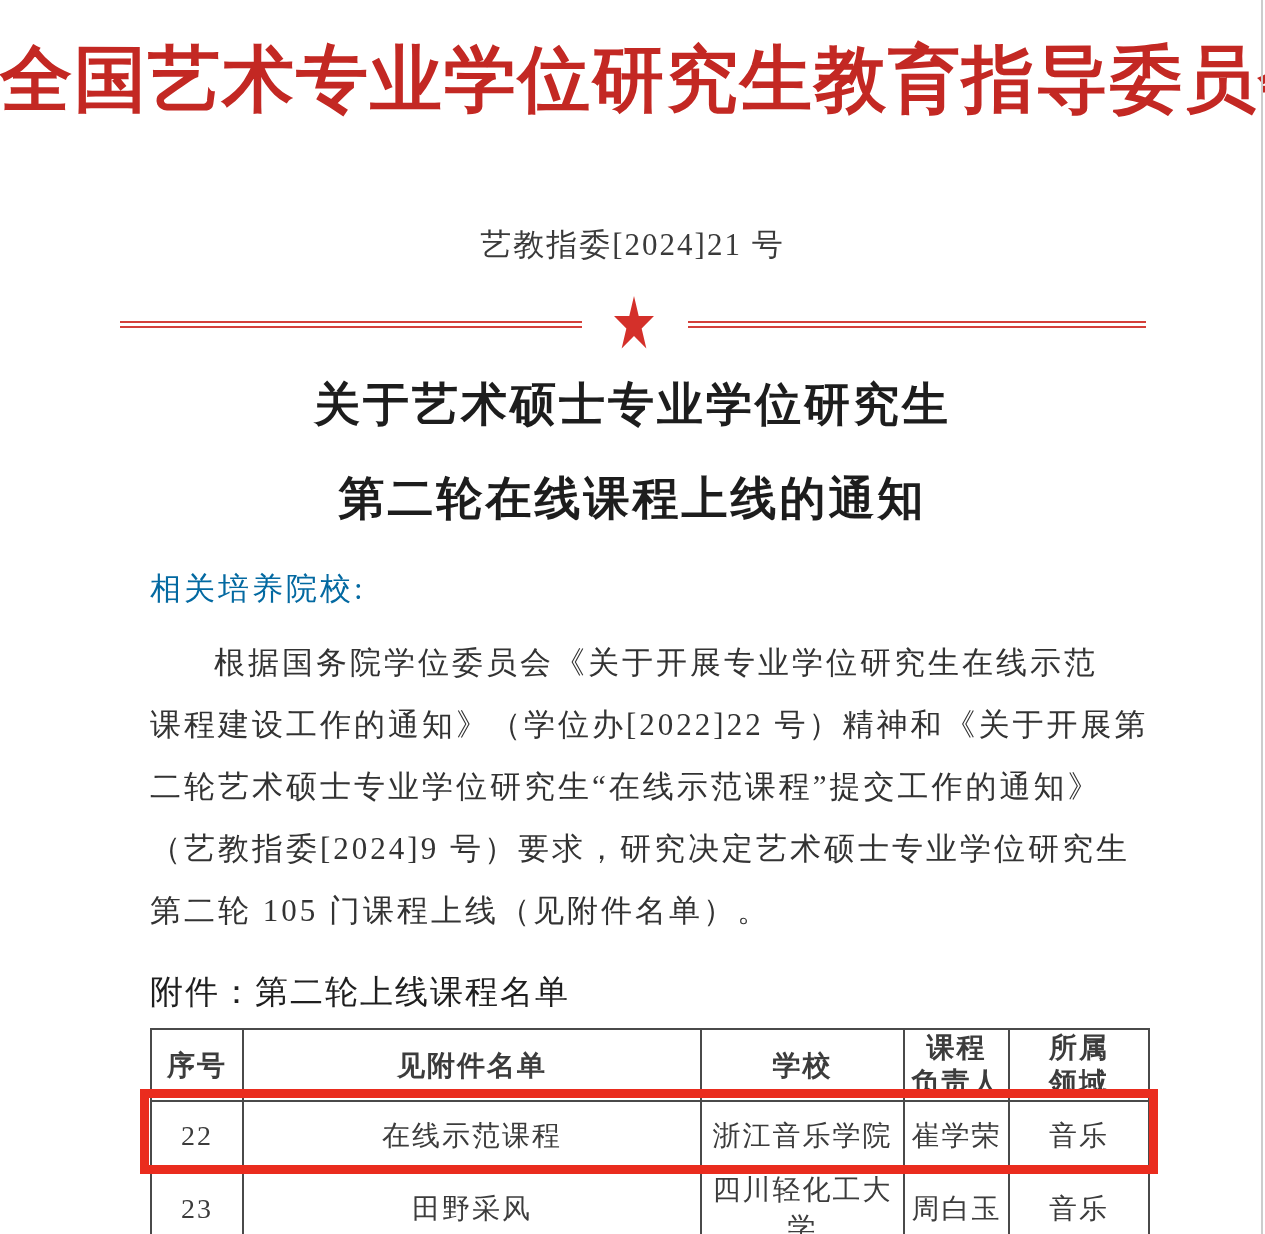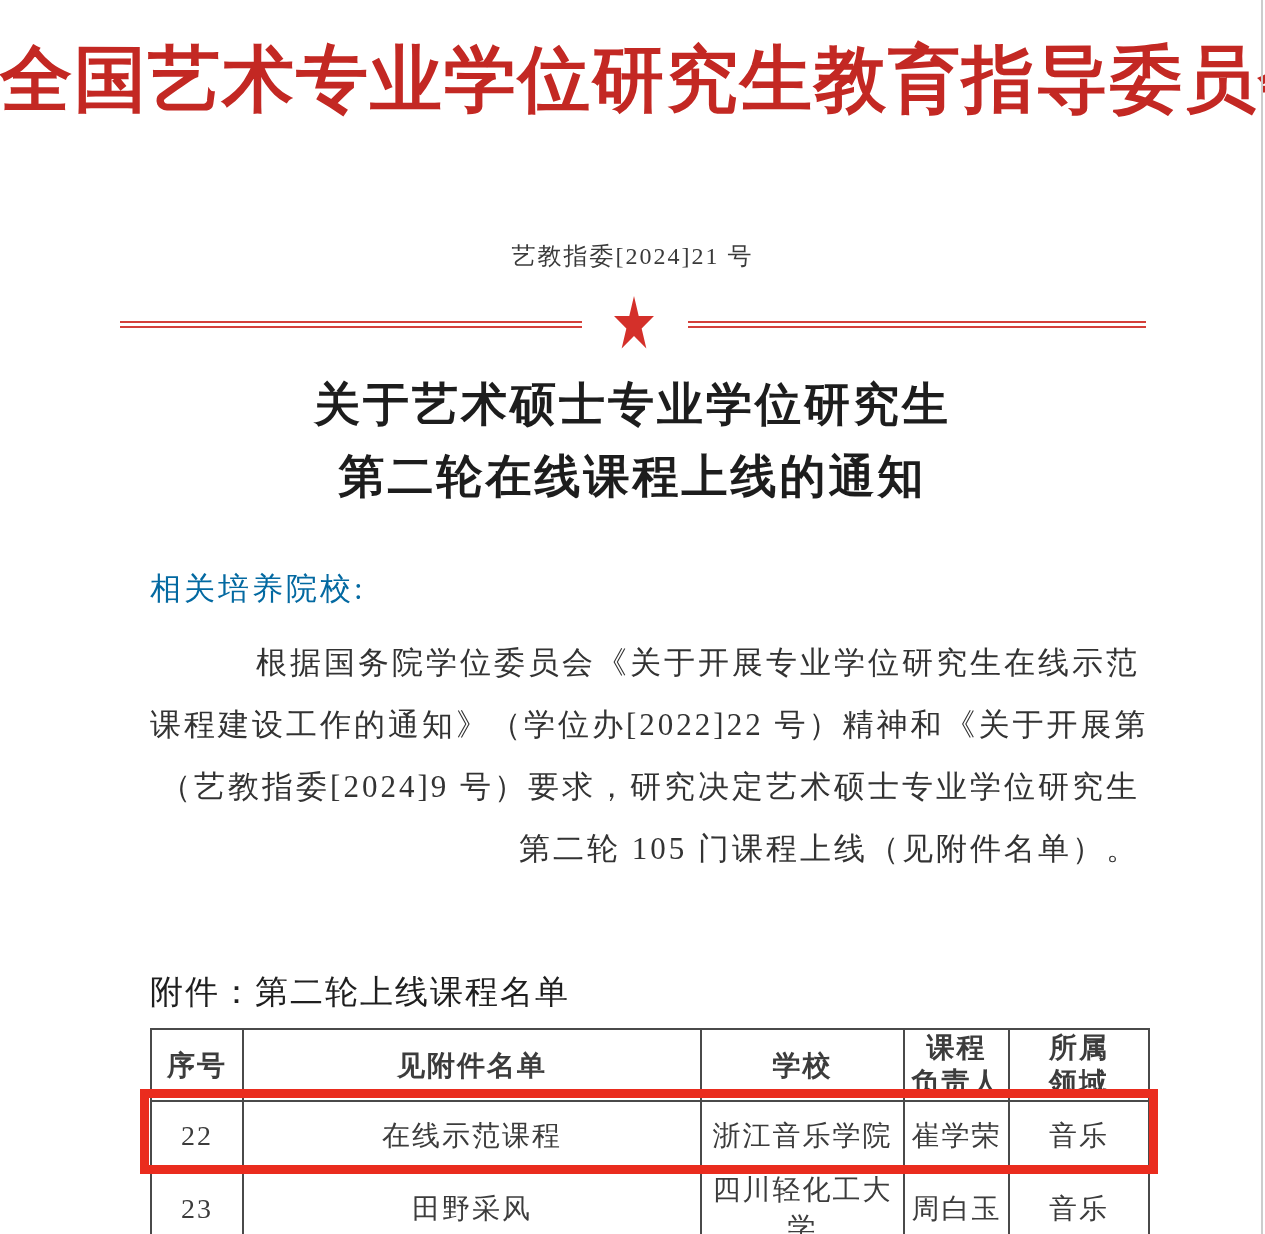--- a/index.html
+++ b/index.html
@@ -27,24 +27,24 @@
     text-align: center;
     font-size: 72px;
     font-weight: bold;
     letter-spacing: 2px;
     color: #c32823;
     line-height: 1.45;
     white-space: nowrap;
   }
   .doc-number {
     position: absolute;
-    top: 240px; left: 0;
+    top: 224px; left: 0;
     width: 100%;
     text-align: center;
-    font-size: 24px;
+    font-size: 31px;
     letter-spacing: 2px;
     color: #3a3a3a;
   }
   .divider-line {
     position: absolute;
     top: 321px;
     height: 3px;
     border-top: 2px solid #d4403a;
     border-bottom: 2px solid #d4403a;
   }
@@ -59,36 +59,35 @@
     position: absolute;
     left: 0; width: 100%;
     text-align: center;
     font-size: 46px;
     font-weight: bold;
     letter-spacing: 3px;
     color: #1d1d1d;
     white-space: nowrap;
   }
   .notice-title-1 { top: 374px; }
-  .notice-title-2 { top: 446px; }
+  .notice-title-2 { top: 468px; }
   .salutation {
     position: absolute;
     top: 568px; left: 150px;
     font-size: 31px;
     letter-spacing: 3px;
     color: #0369a1;
   }
   .body-text {
     position: absolute;
     top: 632px; left: 150px;
     width: 990px;
     font-size: 31px;
     letter-spacing: 3px;
     color: #333333;
-    text-align: right;
   }
   .body-text .line {
     height: 62px;
     line-height: 62px;
     white-space: nowrap;
   }
   .body-text .line.indent { padding-left: 64px; }
   .attachment-heading {
     position: absolute;
     top: 970px; left: 150px;
@@ -155,20 +154,21 @@
   <div class="divider-line divider-right"></div>
 
   <div class="notice-title notice-title-1">关于艺术硕士专业学位研究生</div>
   <div class="notice-title notice-title-2">第二轮在线课程上线的通知</div>
 
   <div class="salutation">相关培养院校:</div>
 
   <div class="body-text">
     <div class="line indent">根据国务院学位委员会《关于开展专业学位研究生在线示范</div>
     <div class="line">课程建设工作的通知》（学位办[2022]22 号）精神和《关于开展第</div>
+    <div class="line">二轮艺术硕士专业学位研究生“在线示范课程”提交工作的通知》</div>
     <div class="line">（艺教指委[2024]9 号）要求，研究决定艺术硕士专业学位研究生</div>
     <div class="line">第二轮 105 门课程上线（见附件名单）。</div>
   </div>
 
   <div class="attachment-heading">附件：第二轮上线课程名单</div>
 
   <table class="course-table">
     <colgroup>
       <col class="col-no">
         <col class="col-course">

